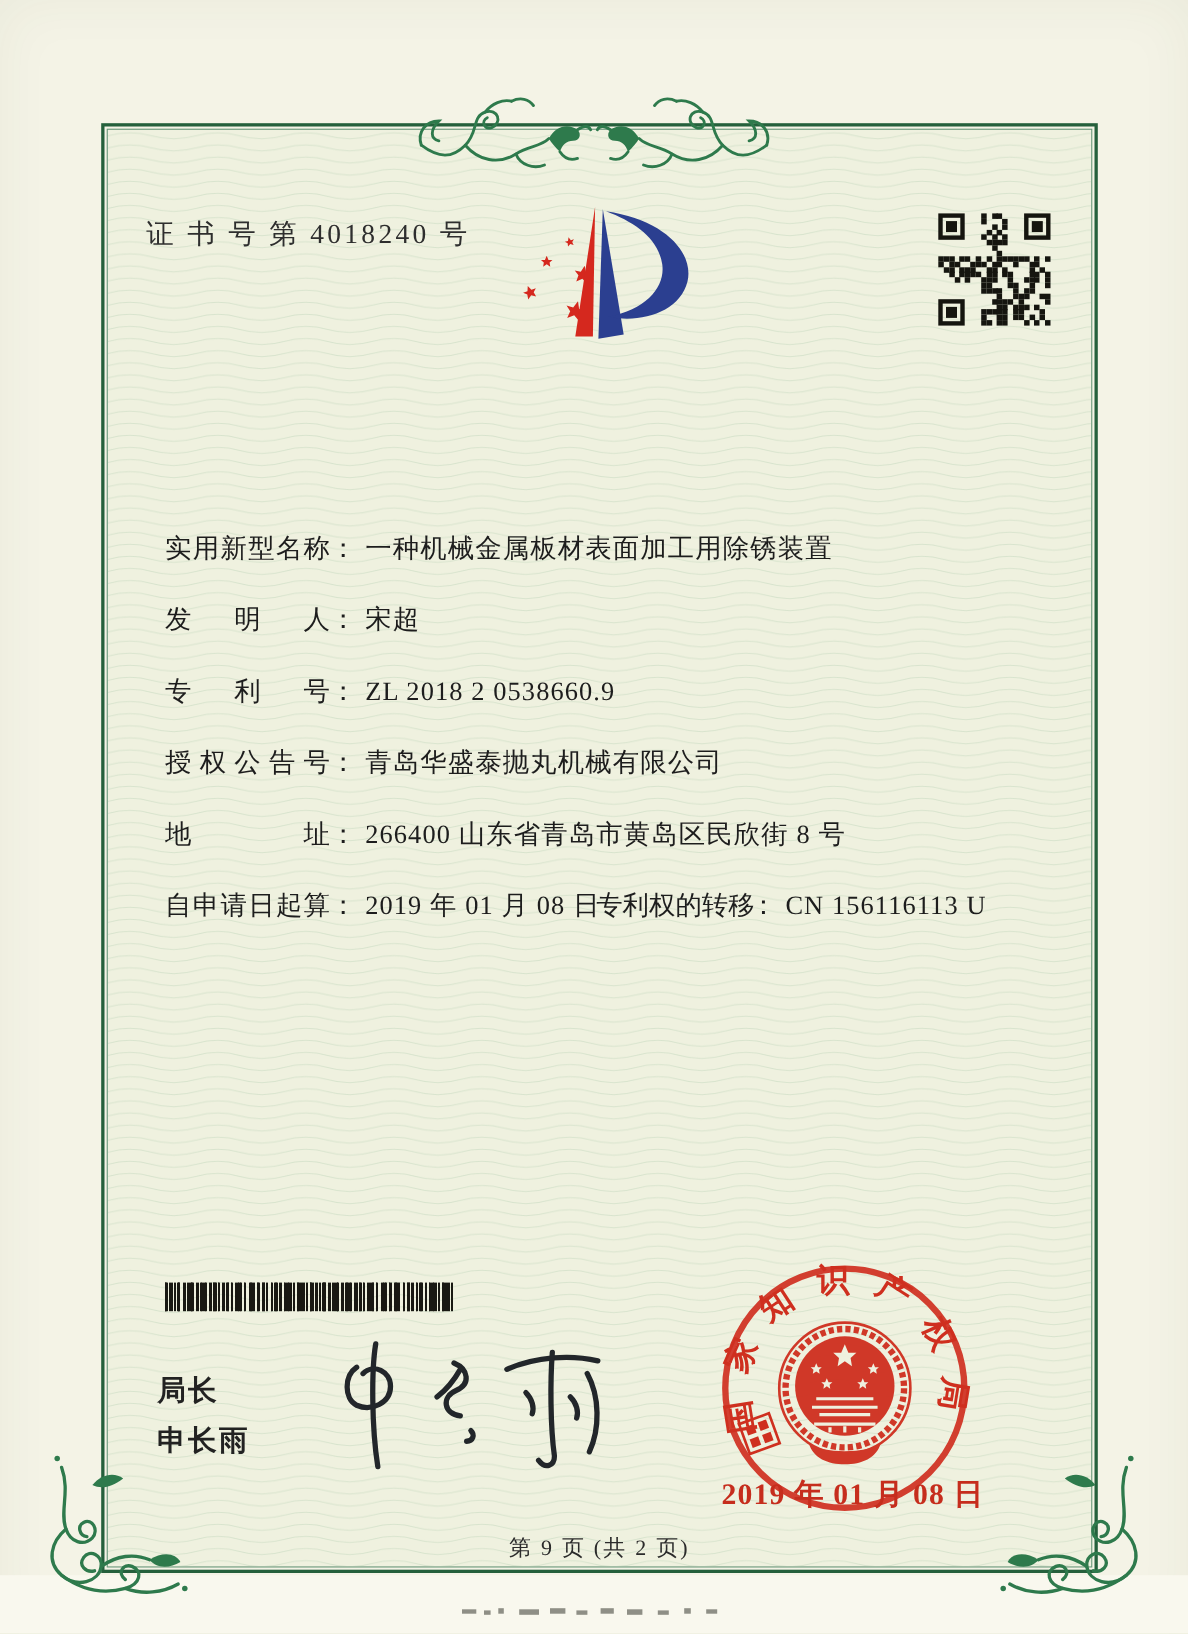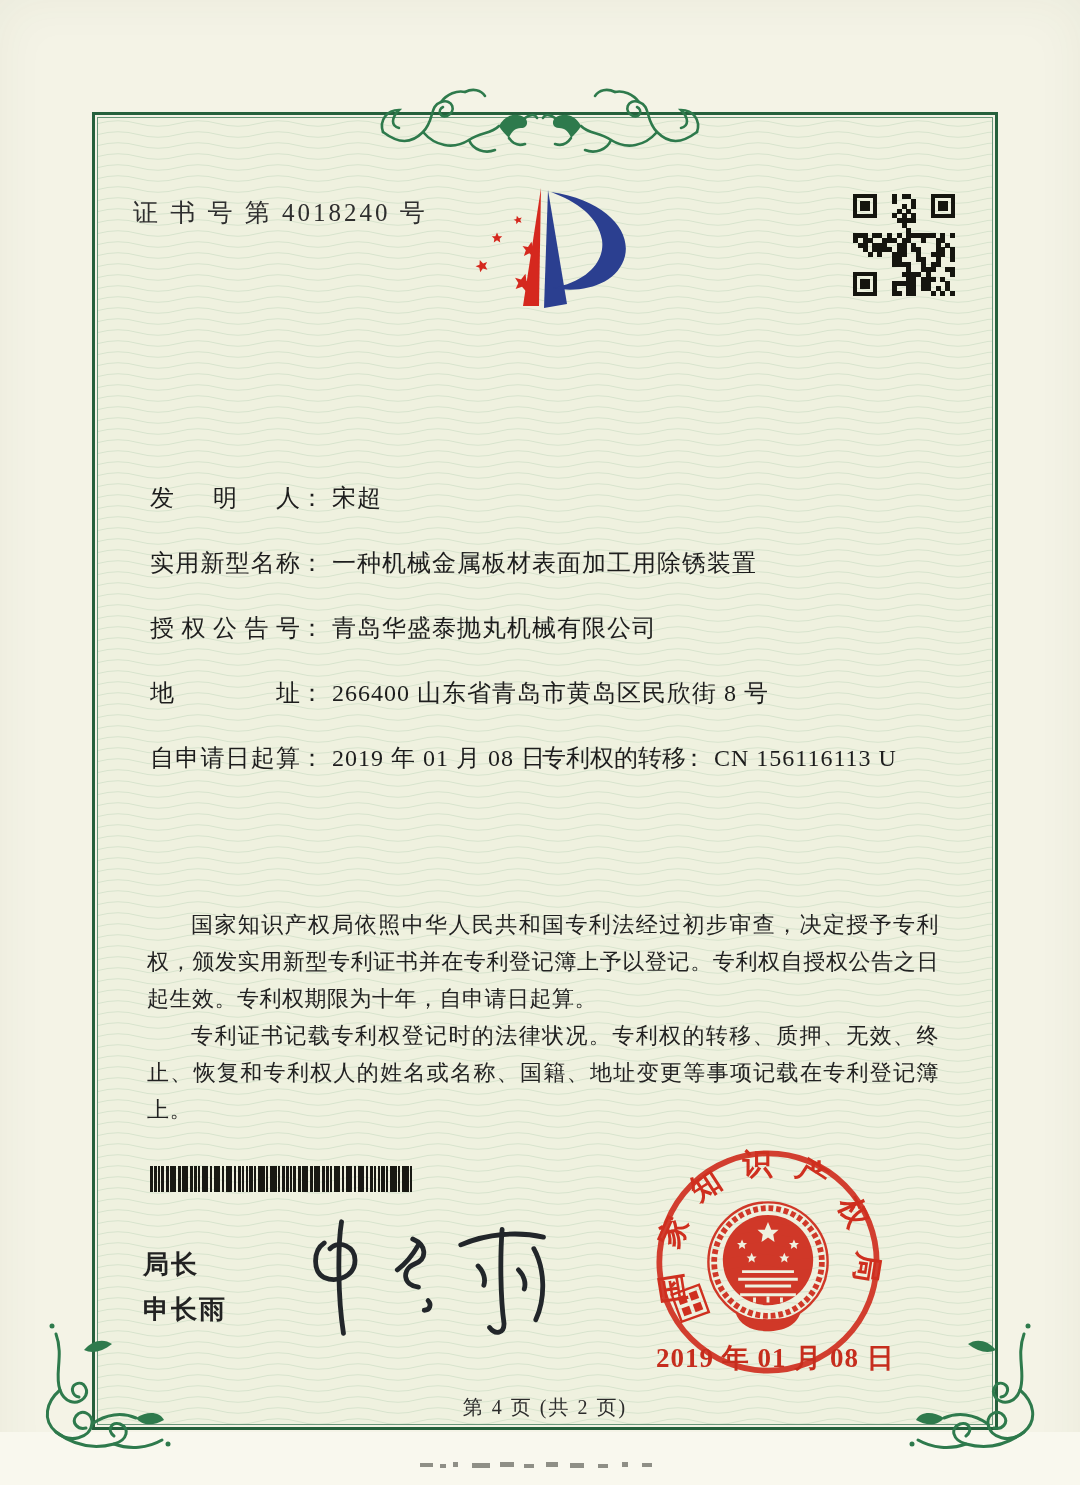--- a/index.html
+++ b/index.html
@@ -282,43 +282,42 @@
         <i style="left:58.3px;top:97.1px;width:5px;height:5px"></i>
         <i style="left:77.7px;top:97.1px;width:5px;height:5px"></i>
         <i style="left:87.4px;top:97.1px;width:5px;height:5px"></i>
         <i style="left:97.1px;top:97.1px;width:5px;height:5px"></i>
       </div>
   </div>
 
 
   <div class="fields">
     <div class="field-row">
+      <span class="field-label">实用新型名称</span><span class="field-colon">：</span><span class="field-value">一种机械金属板材表面加工用除锈装置</span>
+    </div>
+    <div class="field-row">
       <span class="field-label">发明人</span><span class="field-colon">：</span><span class="field-value">宋超</span>
     </div>
     <div class="field-row">
-      <span class="field-label">实用新型名称</span><span class="field-colon">：</span><span class="field-value">一种机械金属板材表面加工用除锈装置</span>
+      <span class="field-label">专利号</span><span class="field-colon">：</span><span class="field-value">ZL 2018 2 0538660.9</span>
     </div>
     <div class="field-row">
       <span class="field-label">授权公告号</span><span class="field-colon">：</span><span class="field-value">青岛华盛泰抛丸机械有限公司</span>
     </div>
     <div class="field-row">
       <span class="field-label">地址</span><span class="field-colon">：</span><span class="field-value">266400 山东省青岛市黄岛区民欣街 8 号</span>
     </div>
     <div class="field-row">
       <span class="field-label">自申请日起算</span><span class="field-colon">：</span><span class="field-value">2019 年 01 月 08 日</span>
       <span class="grant-pair2">
         <span class="field-label">专利权的转移</span><span class="field-colon">：</span><span class="field-value">CN 156116113 U</span>
       </span>
     </div>
   </div>
 
-  <div class="body-text">
-    <p>国家知识产权局依照中华人民共和国专利法经过初步审查，决定授予专利权，颁发实用新型专利证书并在专利登记簿上予以登记。专利权自授权公告之日起生效。专利权期限为十年，自申请日起算。</p>
-    <p>专利证书记载专利权登记时的法律状况。专利权的转移、质押、无效、终止、恢复和专利权人的姓名或名称、国籍、地址变更等事项记载在专利登记簿上。</p>
-  </div>
 
   <div class="barcode"></div>
 
   <div class="director-title">局长</div>
   <div class="director-name">申长雨</div>
 
   <svg class="signature" width="250" height="125" viewBox="0 0 260 130">
     <g fill="none" stroke="#22262a" stroke-width="5" stroke-linecap="round">
       <path d="M38 6 C 34 30 34 84 40 122"></path>
       <path d="M20 28 C 8 36 8 58 20 64 C 34 70 52 62 52 46 C 52 32 36 24 26 34"></path>
@@ -362,21 +361,21 @@
     <g transform="translate(30,164) rotate(-20)" fill="#cf2f1f">
       <rect width="30" height="30" fill="none" stroke="#cf2f1f" stroke-width="2.5"></rect>
       <rect x="4.5" y="4.5" width="8.5" height="8.5"></rect>
       <rect x="17" y="4.5" width="8.5" height="8.5"></rect>
       <rect x="4.5" y="17" width="8.5" height="8.5"></rect>
       <rect x="17" y="17" width="8.5" height="8.5"></rect>
     </g>
   </svg>
   <div class="seal-date">2019 年 01 月 08 日</div>
 
-  <div class="footer">第 4 页 (共 2 页)</div>
+  <div class="footer">第 9 页 (共 2 页)</div>
 
   <svg class="cutoff" width="270" height="14">
     <g fill="#8f8f86">
       <rect x="0" y="5" width="13" height="4"></rect>
         <rect x="20" y="6" width="6" height="4"></rect>
       <rect x="33" y="4" width="5" height="5"></rect>
         <rect x="52" y="5" width="18" height="5"></rect>
       <rect x="80" y="4" width="14" height="5"></rect>
         <rect x="104" y="6" width="10" height="4"></rect>
       <rect x="126" y="4" width="12" height="5"></rect>

